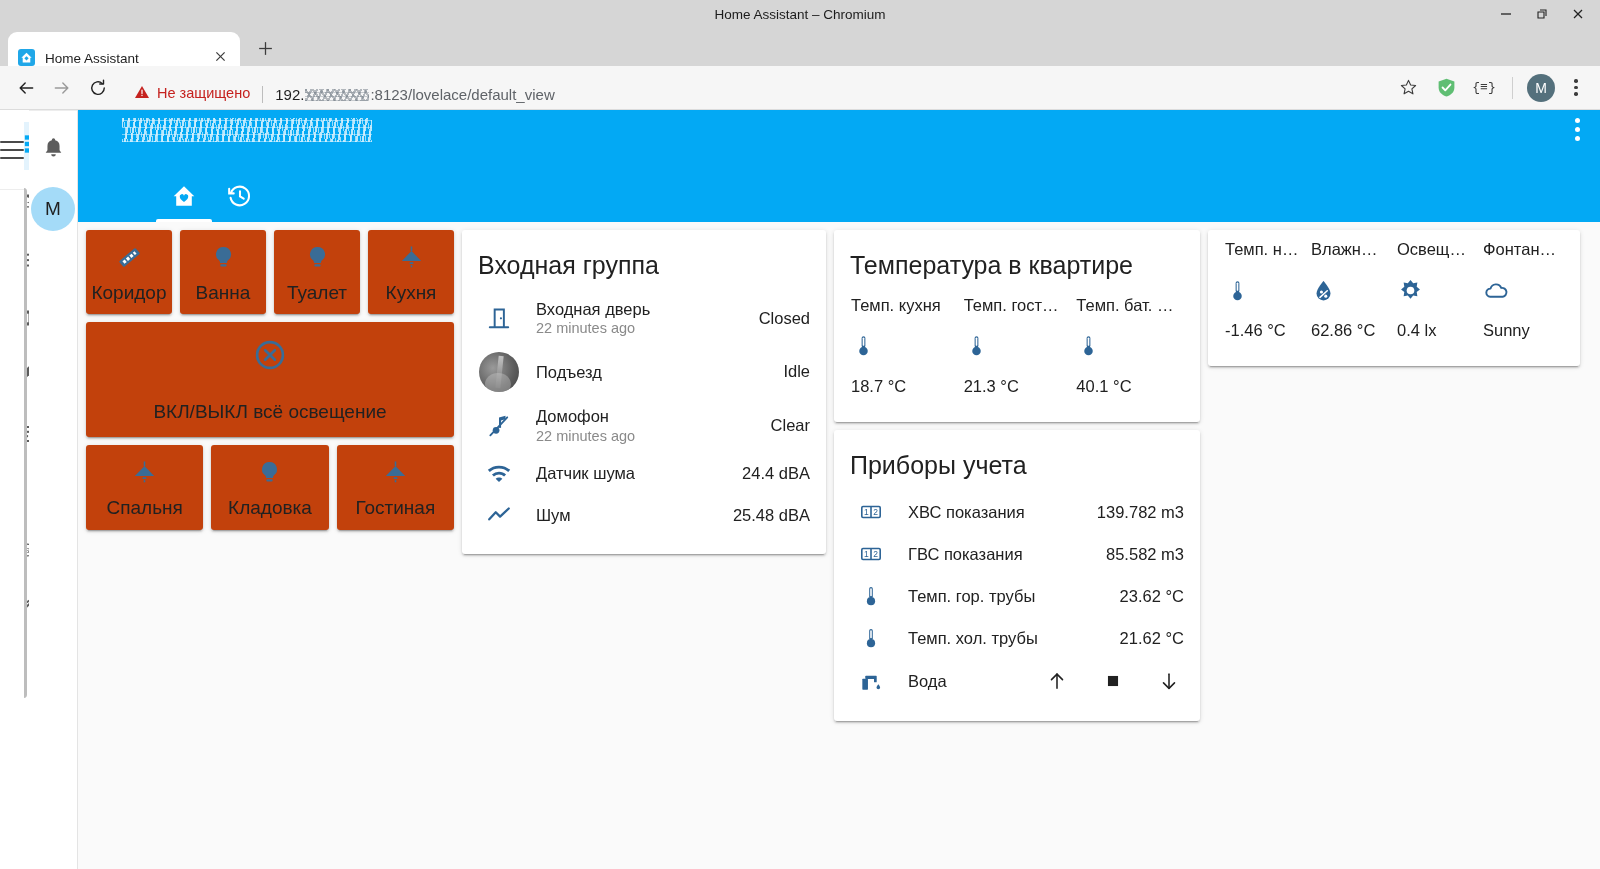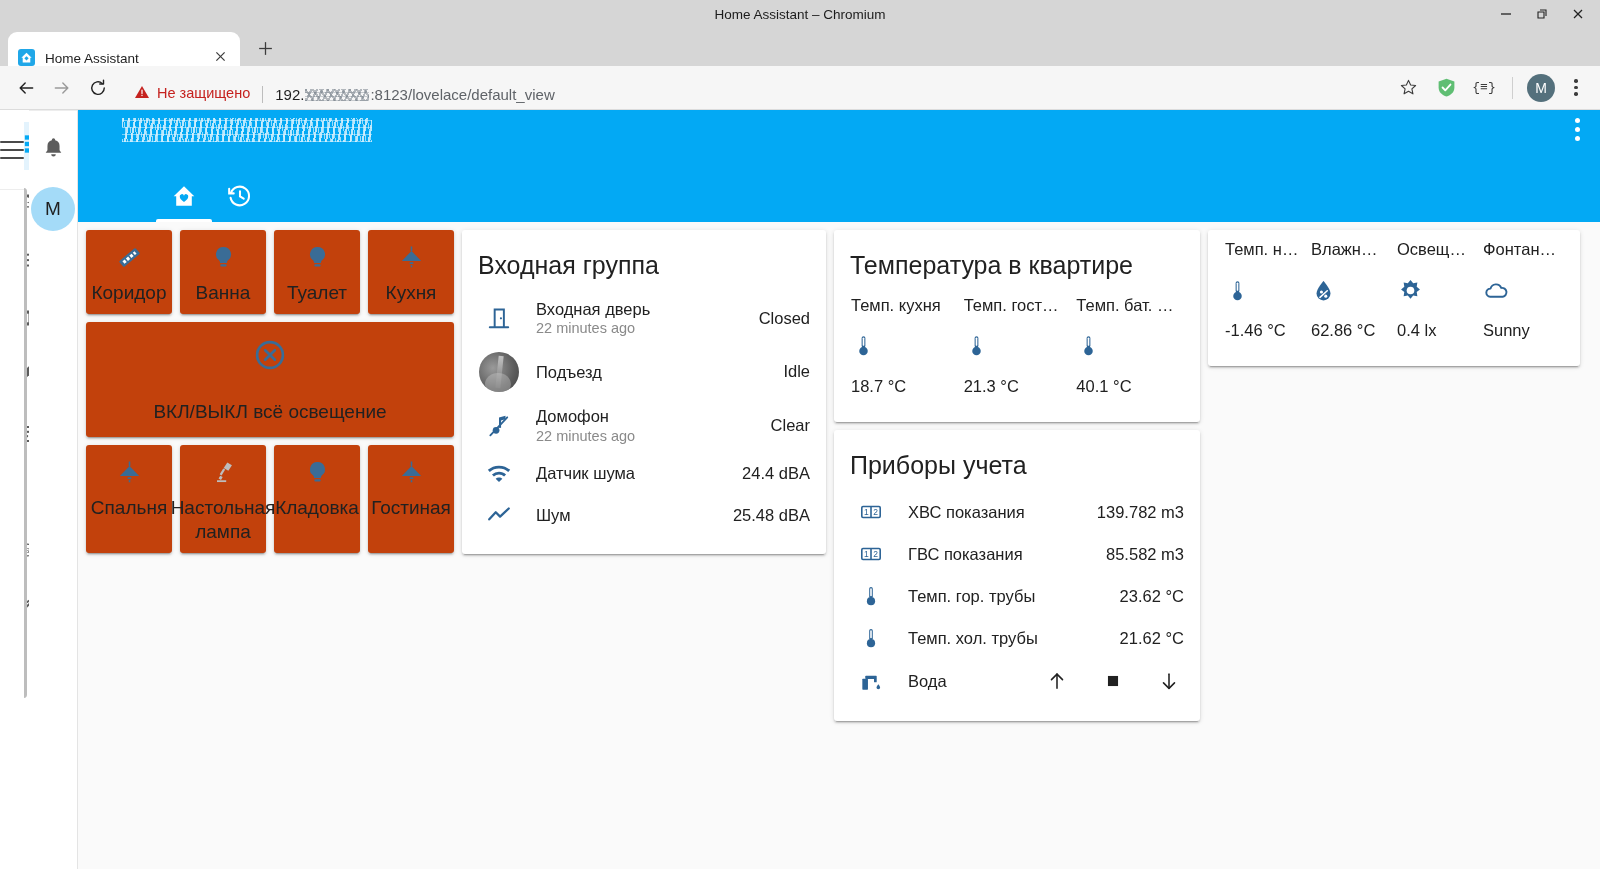--- a/index.html
+++ b/index.html
@@ -530,31 +530,20 @@
                 <span class="ic-on">
                   <svg width="27" height="27" viewBox="0 0 24 24" fill="currentColor">
                       <rect x="11.3" y="2.2" width="1.4" height="4.2"></rect>
                       <path d="M12 6.2 L20.6 15 H3.4 Z"></path>
                       <rect x="10.2" y="16.3" width="3.6" height="1.5" rx=".7"></rect>
                       <rect x="11.3" y="18.8" width="1.4" height="1.9"></rect>
                     </svg>
                 </span>
                 <span class="lbl">Спальня</span>
               </div>
-              <div class="ebtn wrap">
-                <span class="ic-off">
-                  <svg width="27" height="27" viewBox="0 0 24 24" fill="currentColor">
-                      <path d="M15.4 3.1 l4.1 2.4 -3.2 5 -4.1 -2.4 Z"></path>
-                      <path d="M11.8 8.4 L8.6 13.6 l1.7 1 3.2 -5.2 Z"></path>
-                      <path d="M6.2 18.9 h8.2 v1.6 H6.2 Z"></path>
-                      <path d="M9.1 14.8 l2.2 1.3 -1.5 2.5 -2.2 -1.3 Z"></path>
-                    </svg>
-                </span>
-                <span class="lbl">Настольная лампа</span>
-              </div>
               <div class="ebtn">
                 <span class="ic-on">
                   <svg width="27" height="27" viewBox="0 0 24 24" fill="currentColor">
                       <path d="M12 2.6 a6.6 6.6 0 0 0 -4 11.9 c.6 .5 .9 1.1 .9 1.8 v.5 h6.2 v-.5 c0 -.7 .3 -1.3 .9 -1.8 A6.6 6.6 0 0 0 12 2.6 Z"></path>
                       <rect x="9.2" y="18" width="5.6" height="1.9" rx=".9"></rect>
                     </svg>
                 </span>
                 <span class="lbl">Кладовка</span>
               </div>
               <div class="ebtn">

